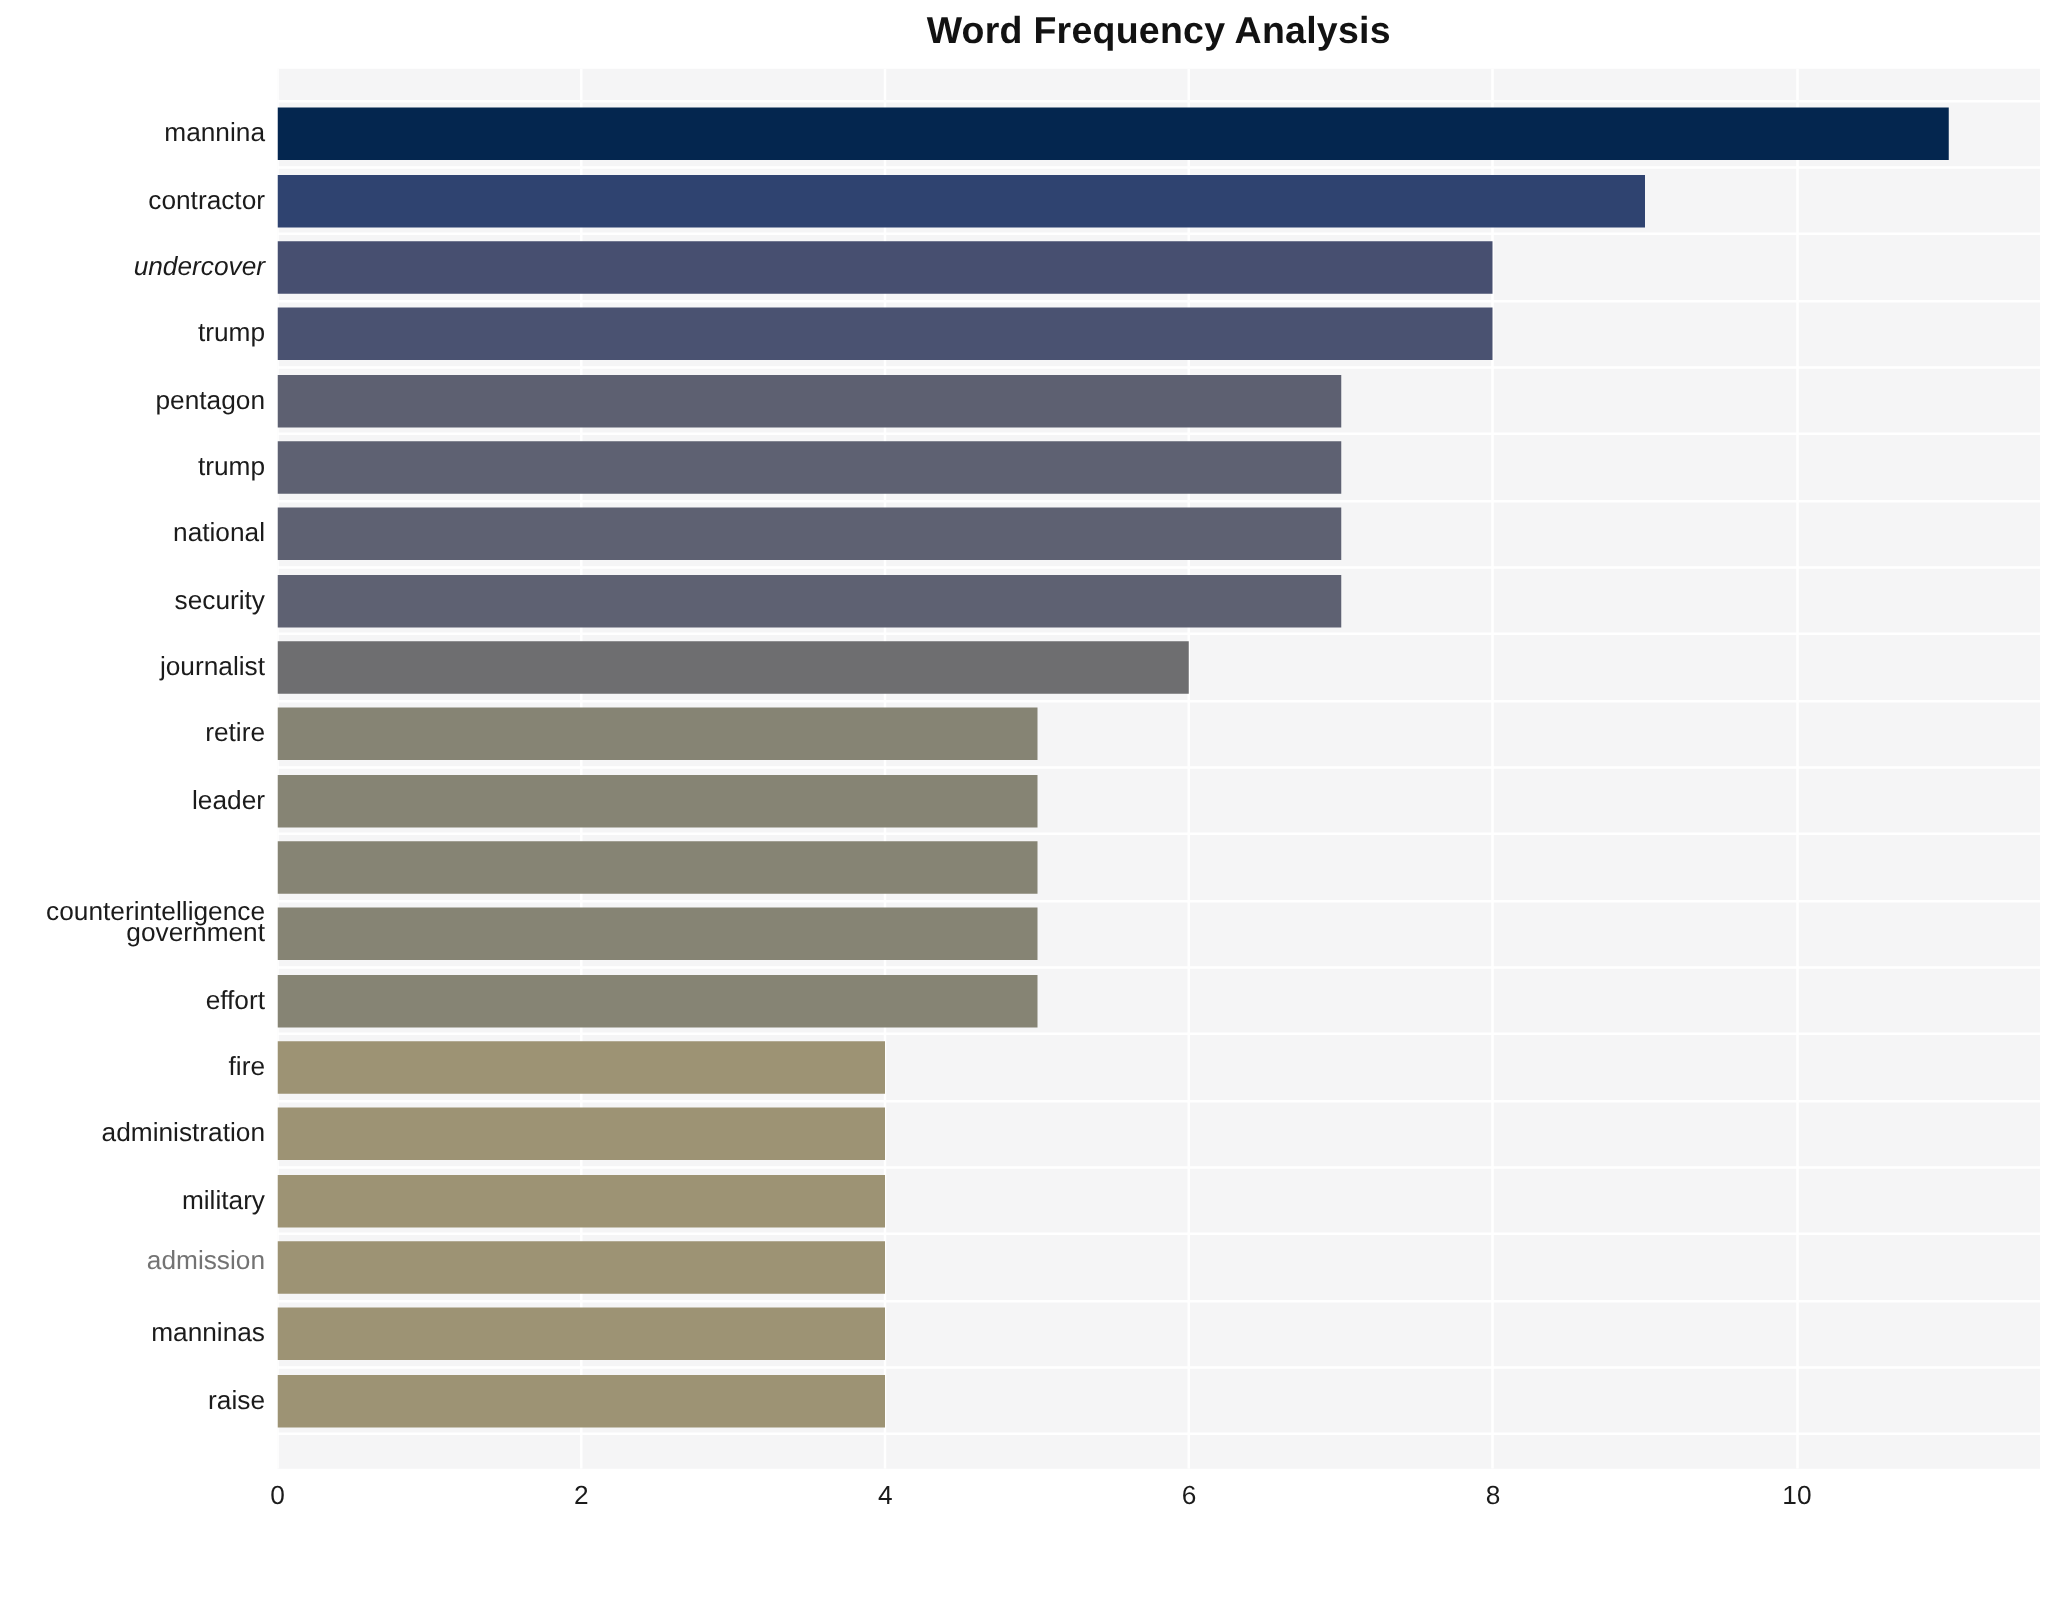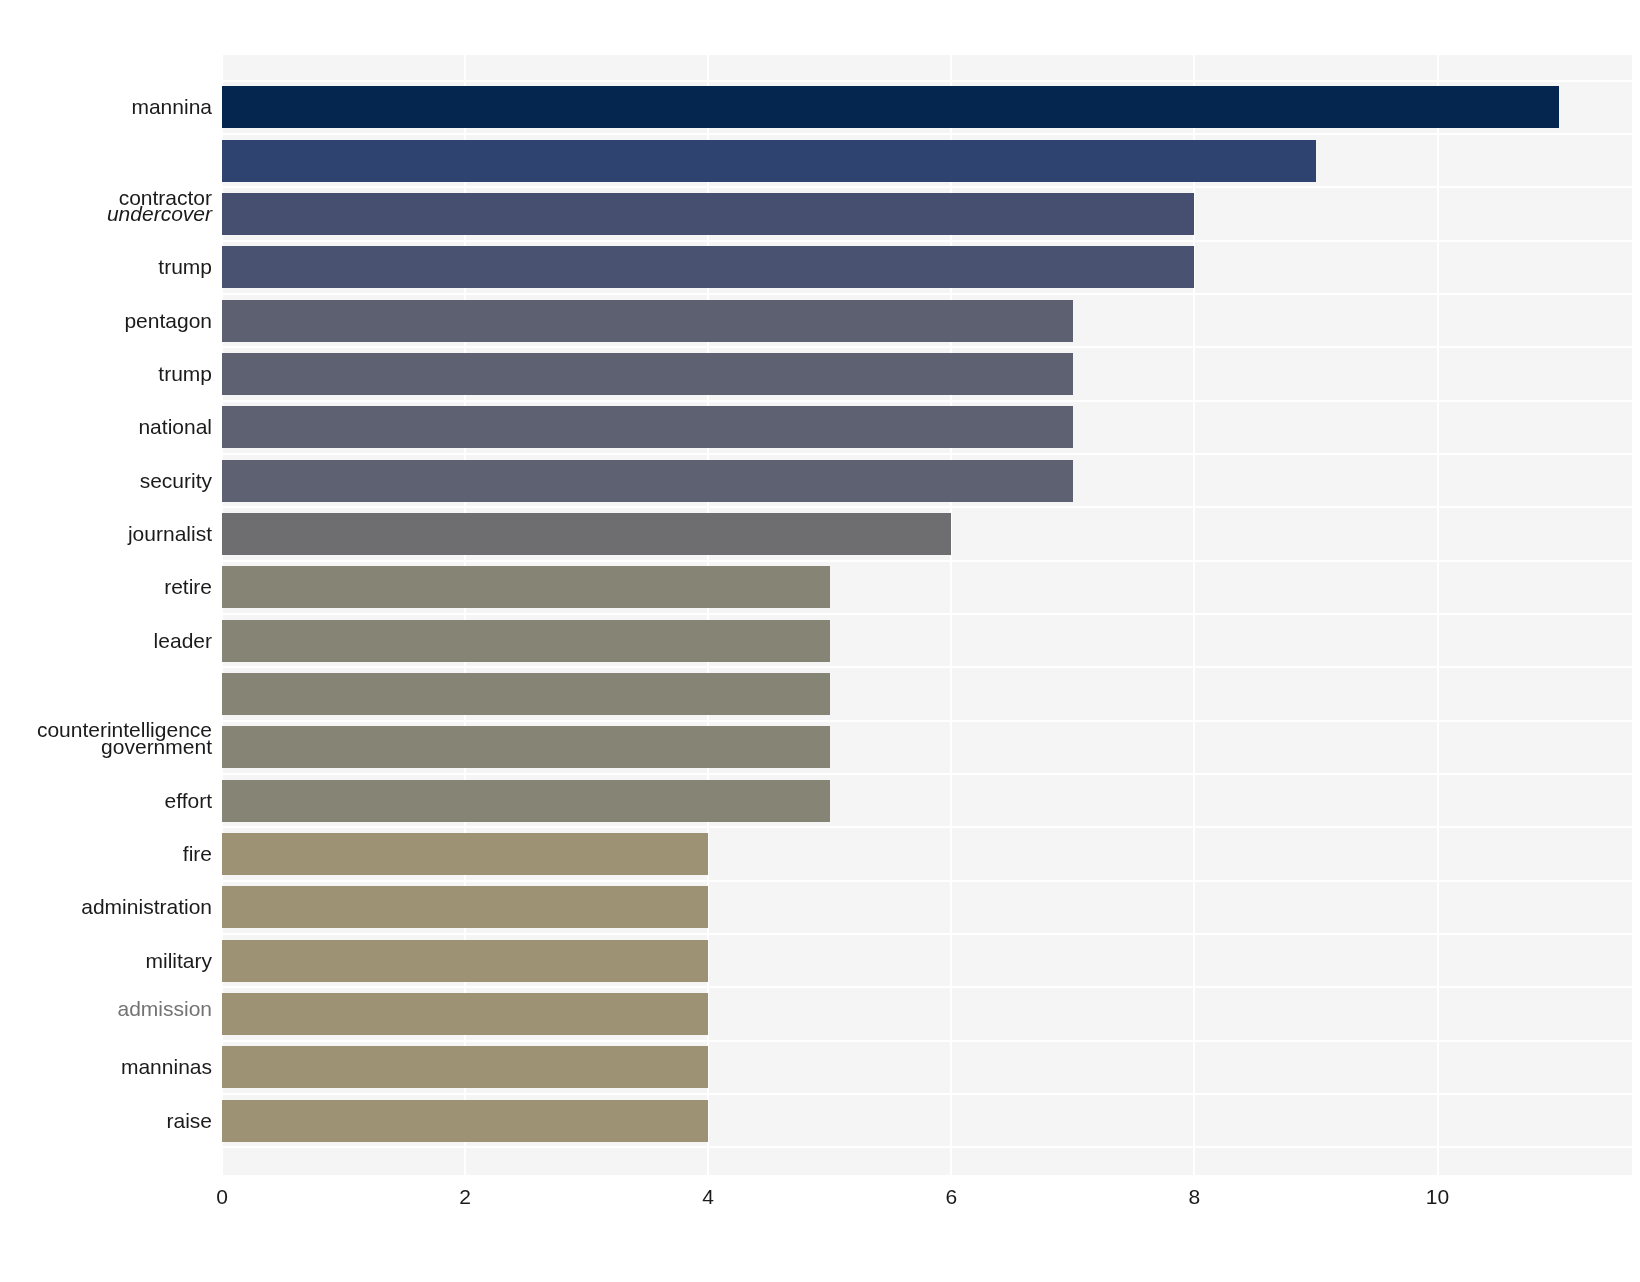--- a/index.html
+++ b/index.html
@@ -101,20 +101,21 @@
     font-size: 21px;
     color: #1b1b1b;
     white-space: nowrap;
   }
 </style>
 </head>
 <body>
 
 <div id="chart-root" style="background: rgb(255, 255, 255);">
 
+  <div id="chart-title">Word Frequency Analysis</div>
 
   <div id="plot-area" style="background: rgb(245, 245, 246);">
     <div id="gridlines-v">
         <div class="gridline-v" style="left: -1px; background: rgb(255, 255, 255);"></div>
         <div class="gridline-v" style="left: 242.103px; background: rgb(255, 255, 255);"></div>
         <div class="gridline-v" style="left: 485.207px; background: rgb(255, 255, 255);"></div>
         <div class="gridline-v" style="left: 728.31px; background: rgb(255, 255, 255);"></div>
         <div class="gridline-v" style="left: 971.414px; background: rgb(255, 255, 255);"></div>
         <div class="gridline-v" style="left: 1214.52px; background: rgb(255, 255, 255);"></div>
       </div>
@@ -160,21 +161,21 @@
         <div class="bar" title="administration: 4" style="top: 831.267px; width: 486.207px; background: rgb(157, 147, 116);"></div>
         <div class="bar" title="military: 4" style="top: 884.6px; width: 486.207px; background: rgb(157, 147, 116);"></div>
         <div class="bar" title="admission: 4" style="top: 937.933px; width: 486.207px; background: rgb(157, 147, 116);"></div>
         <div class="bar" title="manninas: 4" style="top: 991.267px; width: 486.207px; background: rgb(157, 147, 116);"></div>
         <div class="bar" title="raise: 4" style="top: 1044.6px; width: 486.207px; background: rgb(157, 147, 116);"></div>
       </div>
   </div>
 
   <div id="ytick-labels">
       <div class="ytick" style="top: 96.2667px; color: rgb(27, 27, 27);">mannina</div>
-      <div class="ytick" style="top: 149.6px; color: rgb(27, 27, 27); margin-top: 37px;">contractor</div>
+      <div class="ytick" style="top: 149.6px; color: rgb(27, 27, 27);">contractor</div>
       <div class="ytick" style="top: 202.933px; color: rgb(27, 27, 27); font-style: italic;">undercover</div>
       <div class="ytick" style="top: 256.267px; color: rgb(27, 27, 27);">trump</div>
       <div class="ytick" style="top: 309.6px; color: rgb(27, 27, 27);">pentagon</div>
       <div class="ytick" style="top: 362.933px; color: rgb(27, 27, 27);">trump</div>
       <div class="ytick" style="top: 416.267px; color: rgb(27, 27, 27);">national</div>
       <div class="ytick" style="top: 469.6px; color: rgb(27, 27, 27);">security</div>
       <div class="ytick" style="top: 522.933px; color: rgb(27, 27, 27);">journalist</div>
       <div class="ytick" style="top: 576.267px; color: rgb(27, 27, 27);">retire</div>
       <div class="ytick" style="top: 629.6px; color: rgb(27, 27, 27);">leader</div>
       <div class="ytick" style="top: 682.933px; color: rgb(27, 27, 27); margin-top: 36px;">counterintelligence</div>

